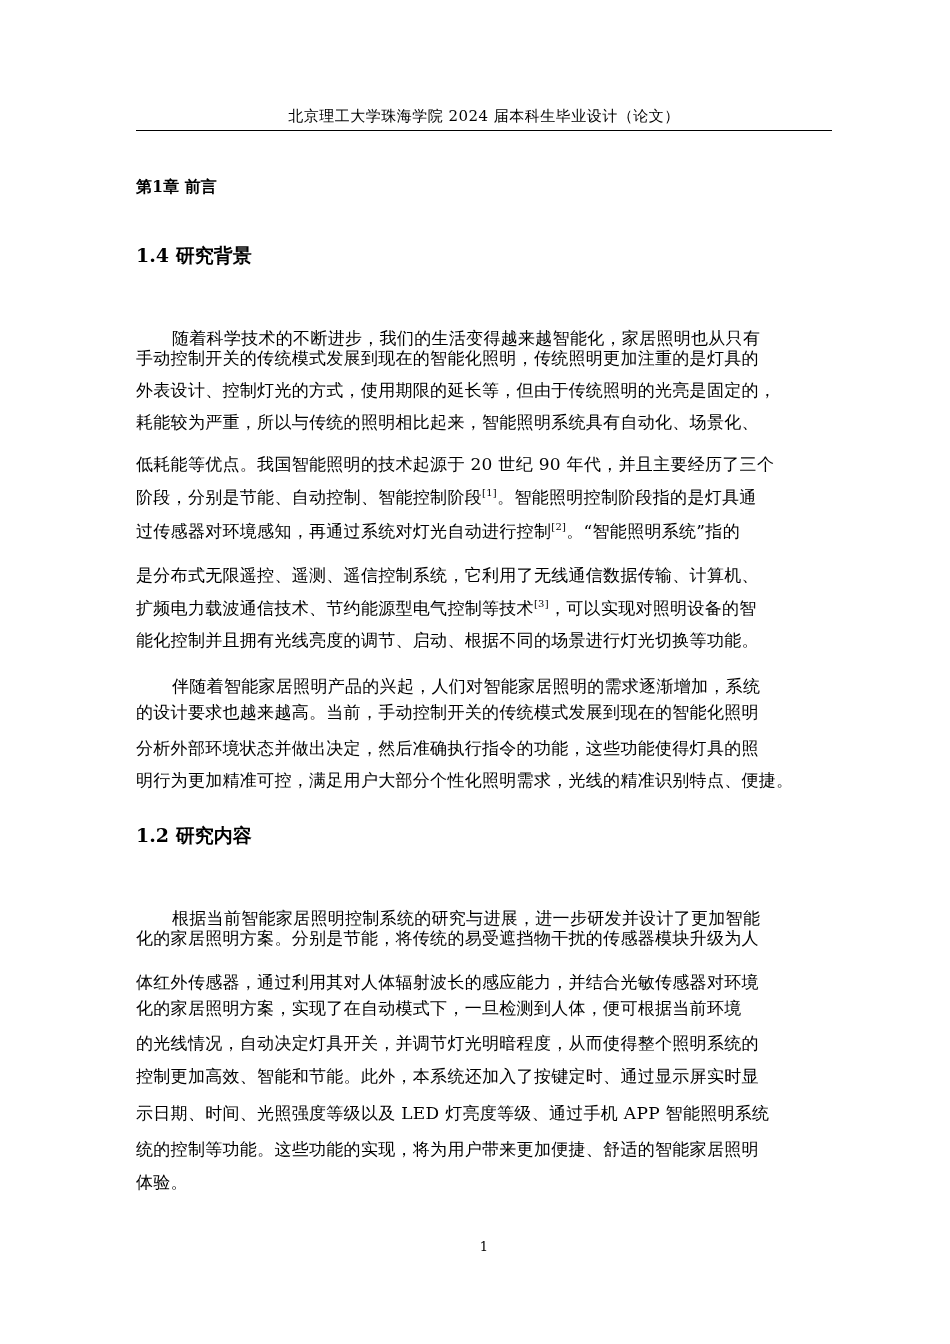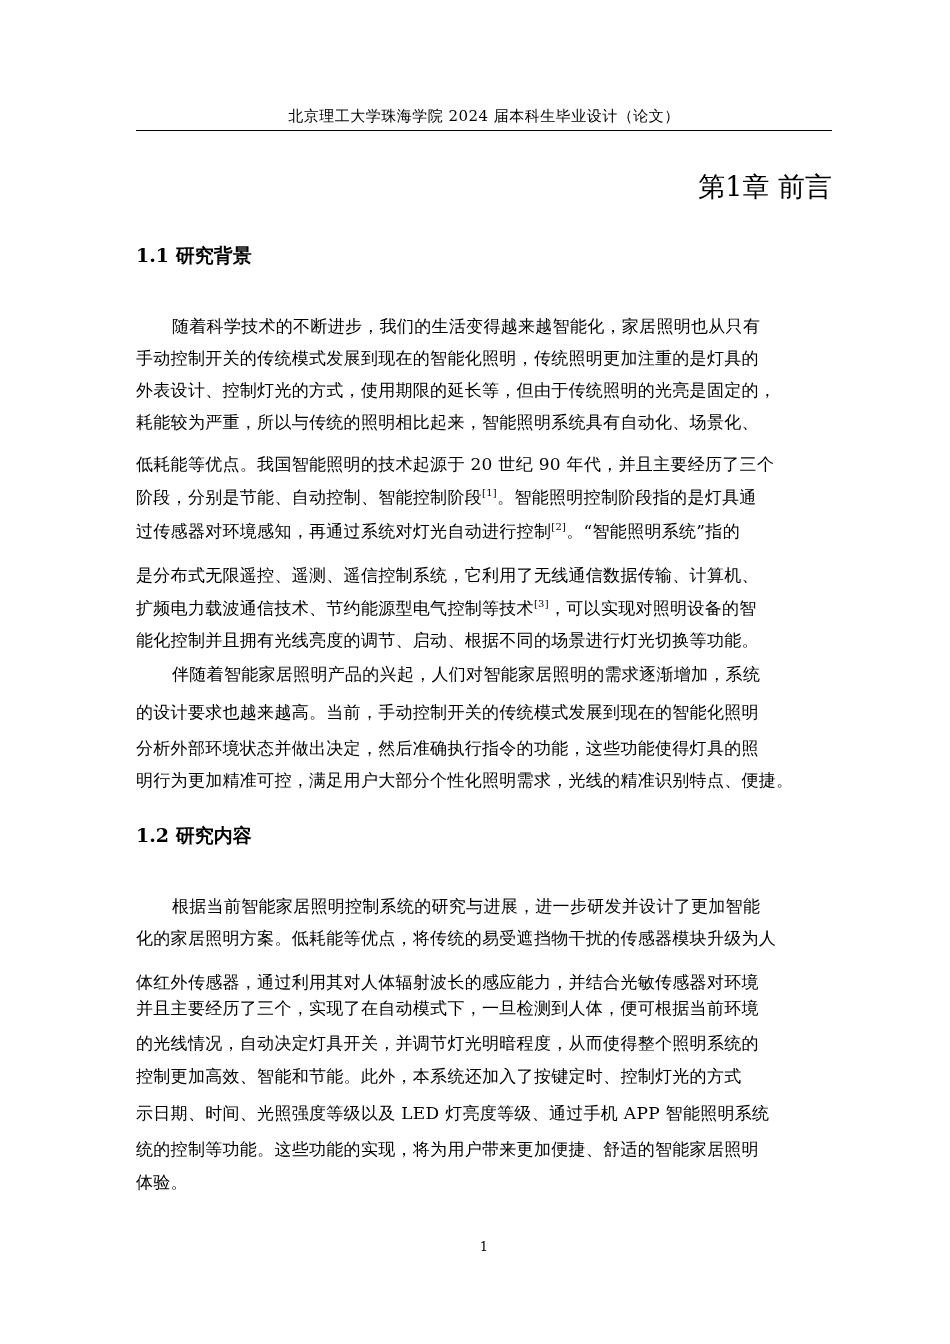--- a/index.html
+++ b/index.html
@@ -4,43 +4,43 @@
   <style>
     html, body { margin: 0; padding: 0; background: #ffffff; }
     body { width: 950px; height: 1344px; position: relative; overflow: hidden;
            font-family: "DejaVu Serif", "Liberation Serif", serif; color: #000; }
     .page { position: absolute; left: 0; top: 0; width: 813px; height: 1344px; }
     .running-header { position: absolute; left: 136px; top: 106px; width: 696px;
       text-align: center; font-size: 15px; letter-spacing: 0.5px; line-height: 20px; }
     .header-rule { position: absolute; left: 136px; top: 130px; width: 696px; height: 0;
       border-top: 1.5px solid #000; }
     .chapter-title { position: absolute; left: 136px; top: 170px; width: 696px;
-      text-align: right; font-size: 27px; font-weight: normal; line-height: 34px; }
+      text-align: left; font-size: 16px; font-weight: bold; line-height: 34px; }
     .section-heading { position: absolute; left: 136px; font-size: 19px; font-weight: bold;
       line-height: 28px; }
     .sec1 { top: 241px; }
     .sec2 { top: 821px; }
     .para-line { position: absolute; left: 136px; width: 696px; font-size: 17px;
       line-height: 24px; white-space: nowrap; letter-spacing: 0.3px; }
-    .para-line.indent { left: 172px; width: 660px; }
+    .para-line.indent { left: 172px; width: 660px; margin-top: 12px; }
     sup.cite { font-size: 10px; vertical-align: super; line-height: 0; }
     .page-number { position: absolute; left: 136px; top: 1238px; width: 696px;
       text-align: center; font-size: 13px; line-height: 18px; }
   </style>
 </head>
 <body>
 
 <div class="page">
 
   <div class="running-header">北京理工大学珠海学院 2024 届本科生毕业设计（论文）</div>
   <div class="header-rule"></div>
 
   <div class="chapter-title">第1章  前言</div>
 
-  <div class="section-heading sec1">1.1 研究背景</div>
+  <div class="section-heading sec1">1.4 研究背景</div>
 
   <div>
     <div class="para-line indent" style="top:314px">随着科学技术的不断进步，我们的生活变得越来越智能化，家居照明也从只有</div>
     <div class="para-line" style="top:346px">手动控制开关的传统模式发展到现在的智能化照明，传统照明更加注重的是灯具的</div>
     <div class="para-line" style="top:378px">外表设计、控制灯光的方式，使用期限的延长等，但由于传统照明的光亮是固定的，</div>
     <div class="para-line" style="top:410px">耗能较为严重，所以与传统的照明相比起来，智能照明系统具有自动化、场景化、</div>
     <div class="para-line" style="top:452px">低耗能等优点。我国智能照明的技术起源于 20 世纪 90 年代，并且主要经历了三个</div>
     <div class="para-line" style="top:485px">
       <span>阶段，分别是节能、自动控制、智能控制阶段</span><sup class="cite">[1]</sup><span>。智能照明控制阶段指的是灯具通</span>
     </div>
@@ -58,24 +58,24 @@
     <div class="para-line indent" style="top:662px">伴随着智能家居照明产品的兴起，人们对智能家居照明的需求逐渐增加，系统</div>
     <div class="para-line" style="top:700px">的设计要求也越来越高。当前，手动控制开关的传统模式发展到现在的智能化照明</div>
     <div class="para-line" style="top:736px">分析外部环境状态并做出决定，然后准确执行指令的功能，这些功能使得灯具的照</div>
     <div class="para-line" style="top:768px">明行为更加精准可控，满足用户大部分个性化照明需求，光线的精准识别特点、便捷。</div>
   </div>
 
   <div class="section-heading sec2">1.2 研究内容</div>
 
   <div>
     <div class="para-line indent" style="top:894px">根据当前智能家居照明控制系统的研究与进展，进一步研发并设计了更加智能</div>
-    <div class="para-line" style="top:926px">化的家居照明方案。低耗能等优点，将传统的易受遮挡物干扰的传感器模块升级为人</div>
+    <div class="para-line" style="top:926px">化的家居照明方案。分别是节能，将传统的易受遮挡物干扰的传感器模块升级为人</div>
     <div class="para-line" style="top:970px">体红外传感器，通过利用其对人体辐射波长的感应能力，并结合光敏传感器对环境</div>
-    <div class="para-line" style="top:996px">并且主要经历了三个，实现了在自动模式下，一旦检测到人体，便可根据当前环境</div>
+    <div class="para-line" style="top:996px">化的家居照明方案，实现了在自动模式下，一旦检测到人体，便可根据当前环境</div>
     <div class="para-line" style="top:1031px">的光线情况，自动决定灯具开关，并调节灯光明暗程度，从而使得整个照明系统的</div>
-    <div class="para-line" style="top:1064px">控制更加高效、智能和节能。此外，本系统还加入了按键定时、控制灯光的方式</div>
+    <div class="para-line" style="top:1064px">控制更加高效、智能和节能。此外，本系统还加入了按键定时、通过显示屏实时显</div>
     <div class="para-line" style="top:1101px">示日期、时间、光照强度等级以及 LED 灯亮度等级、通过手机 APP 智能照明系统</div>
     <div class="para-line" style="top:1137px">统的控制等功能。这些功能的实现，将为用户带来更加便捷、舒适的智能家居照明</div>
     <div class="para-line" style="top:1170px">体验。</div>
   </div>
 
   <div class="page-number">1</div>
 </div>
 
 </body></html>

